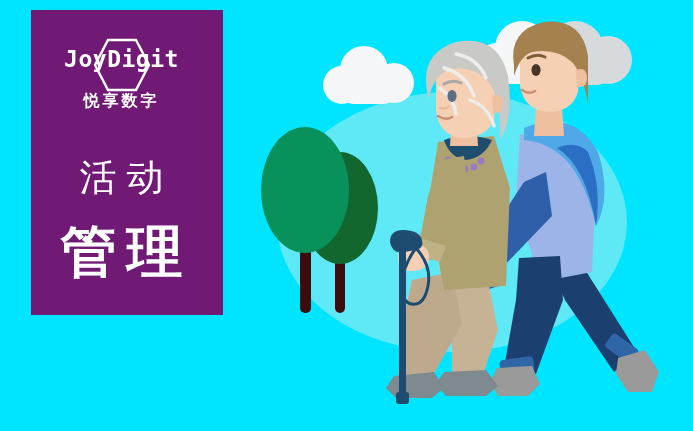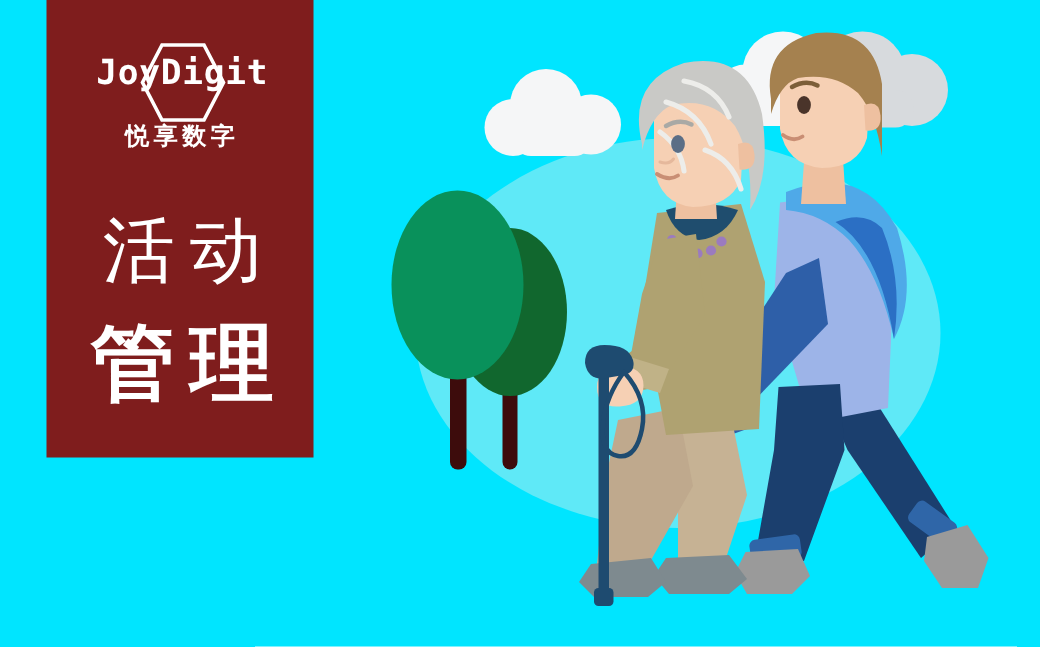--- a/index.html
+++ b/index.html
@@ -17,24 +17,24 @@
   }
   #art {
     position: absolute;
     inset: 0;
     width: 693px;
     height: 431px;
   }
   .panel {
     position: absolute;
     left: 31px;
-    top: 0px;
-    width: 178px;
+    top: 10px;
+    width: 192px;
     height: 305px;
-    background: #7f1d1d;
+    background: #701a75;
     z-index: 5;
   }
   .logo-wrap {
     position: absolute;
     left: 0;
     top: 24px;
     width: 181px;
     height: 105px;
   }
   .logo-hex {
@@ -72,21 +72,21 @@
     position: absolute;
     left: 0;
     width: 181px;
     text-align: center;
     color: #ffffff;
     letter-spacing: 10px;
     text-indent: 10px;
   }
   .title-1 {
     top: 138px;
-    font-size: 48px;
+    font-size: 37px;
     font-weight: 300;
     line-height: 60px;
   }
   .title-2 {
     top: 212px;
     font-size: 56px;
     font-weight: bold;
     line-height: 60px;
     text-align: center;
   }

